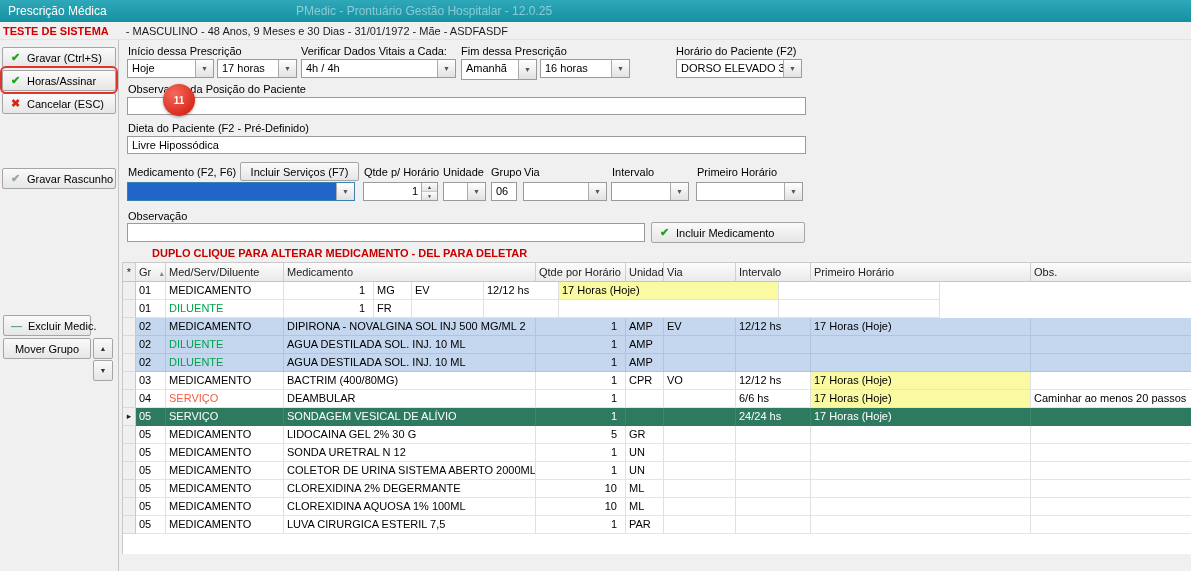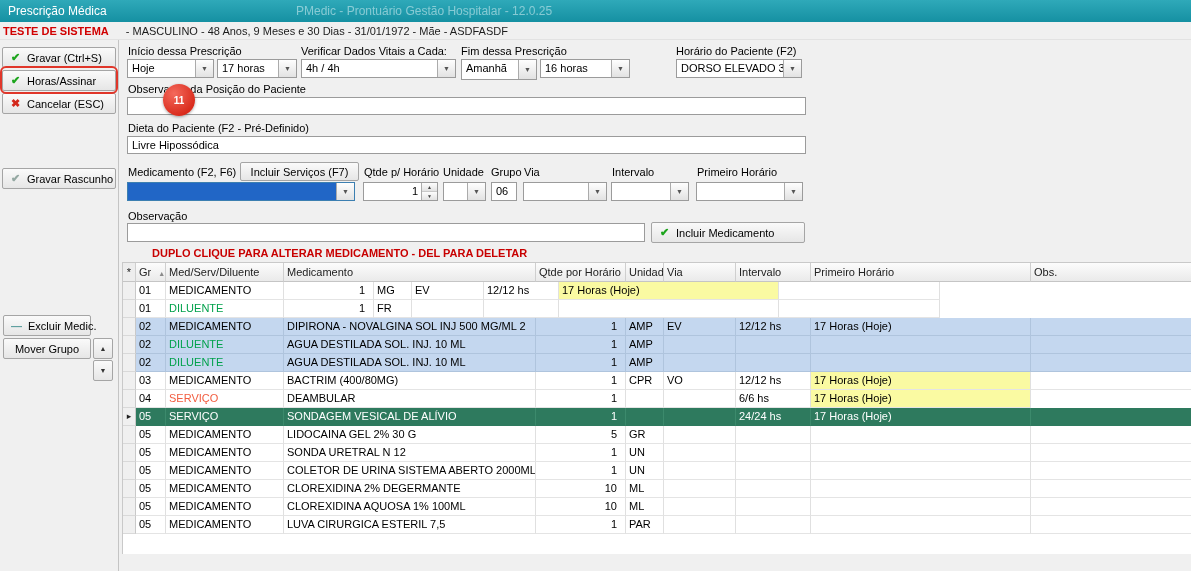--- a/index.html
+++ b/index.html
@@ -285,20 +285,21 @@
       <div class="grow">
         <div class="gc ind" style="width: 13px;"></div>
         <div class="gc" style="width: 30px;">04</div>
         <div class="gc t-servico" style="width: 118px;">SERVIÇO</div>
         <div class="gc" style="width: 252px;">DEAMBULAR</div>
         <div class="gc num" style="width: 90px;">1</div>
         <div class="gc" style="width: 38px;"></div>
         <div class="gc" style="width: 72px;"></div>
         <div class="gc" style="width: 75px;">6/6 hs</div>
         <div class="gc yellow" style="width: 220px;">17 Horas (Hoje)</div>
+        <div class="gc" style="width: 161px;">Caminhar ao menos 20 passos</div>
       </div>
       <div class="grow sel">
         <div class="gc ind" style="width: 13px;">▸</div>
         <div class="gc" style="width: 30px;">05</div>
         <div class="gc t-servico" style="width: 118px;">SERVIÇO</div>
         <div class="gc" style="width: 252px;">SONDAGEM VESICAL DE ALÍVIO</div>
         <div class="gc num" style="width: 90px;">1</div>
         <div class="gc" style="width: 38px;"></div>
         <div class="gc" style="width: 72px;"></div>
         <div class="gc" style="width: 75px;">24/24 hs</div>

